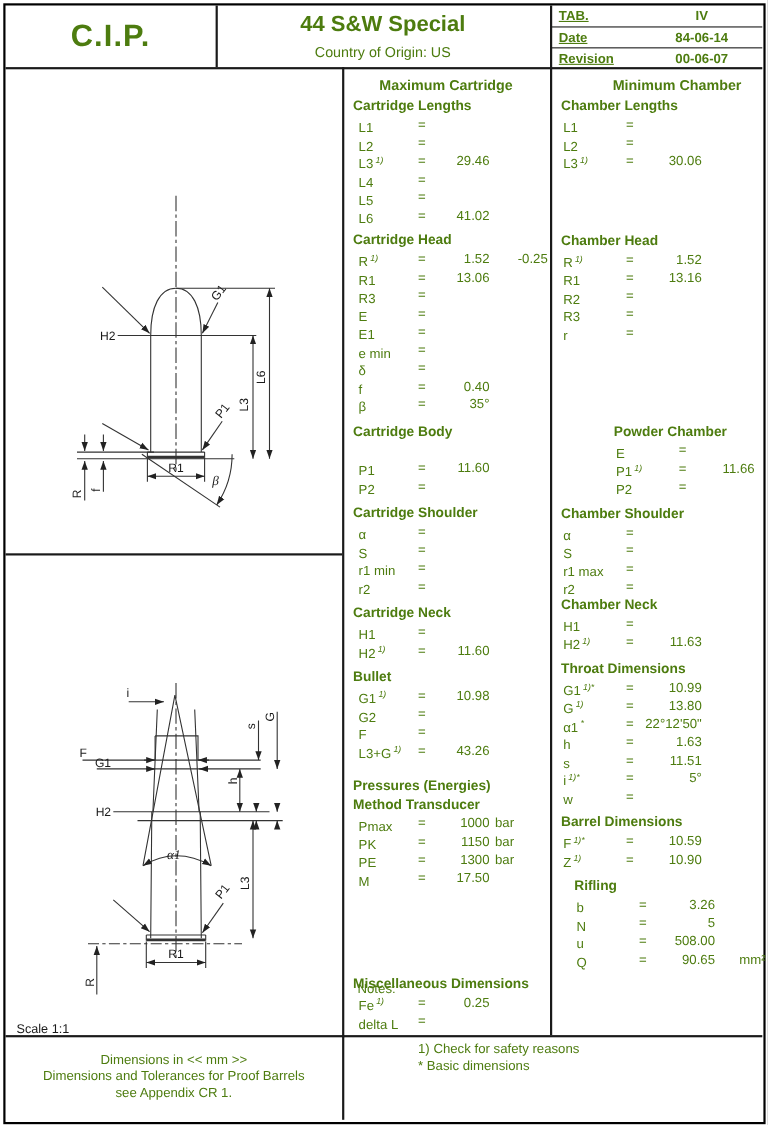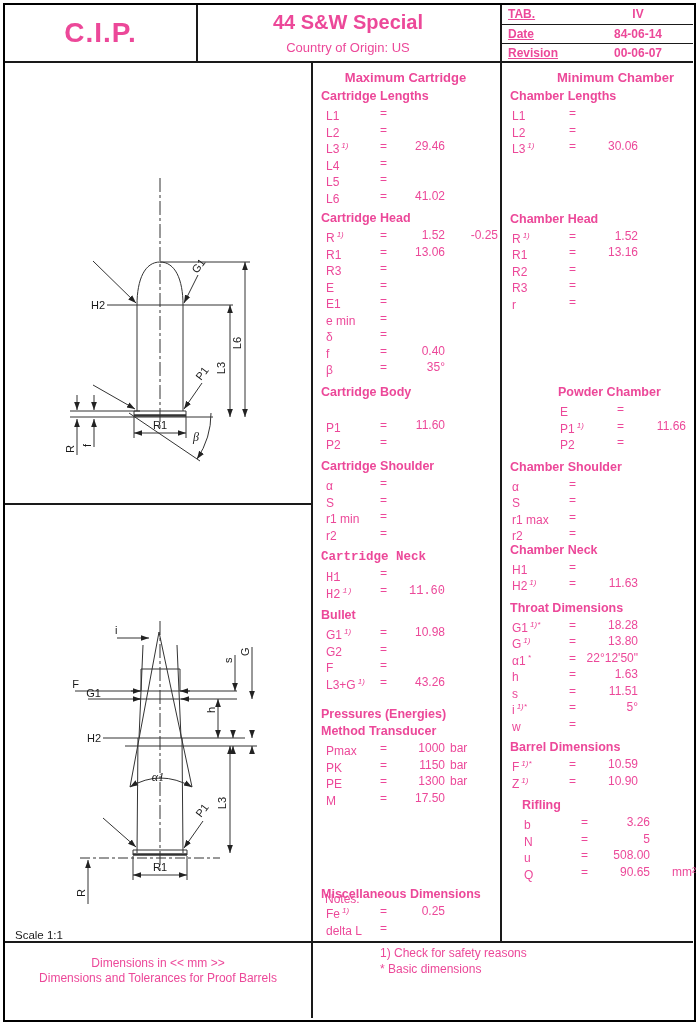--- a/index.html
+++ b/index.html
@@ -1,17 +1,17 @@
 <!DOCTYPE html>
 <html><head>
 <meta charset="utf-8">
 <style>
   html,body{margin:0;padding:0;background:#9a9a9a;}
   .page{position:relative;width:698px;height:1023px;background:#fff;
-        font-family:"Liberation Sans",sans-serif;color:#ec4899;overflow:hidden;}
+        font-family:"Liberation Sans",sans-serif;color:#4d7c0f;overflow:hidden;}
   .frame{position:absolute;left:3px;top:3px;width:689px;height:1015px;border:2.5px solid #000;}
   .line{position:absolute;background:#1a1a1a;}
 
   
   .h-cip{position:absolute;left:5px;top:5px;width:191px;height:56px;display:flex;align-items:center;justify-content:center;
          font-size:28px;font-weight:bold;letter-spacing:1px;}
   .h-title{position:absolute;left:196px;top:5px;width:304px;height:56px;text-align:center;}
   .h-title .big{font-size:20px;font-weight:bold;margin-top:6px;}
   .h-title .sub{font-size:13px;margin-top:6px;}
   .h-meta{position:absolute;left:500px;top:5px;width:193px;height:56px;font-size:12px;font-weight:bold;}
@@ -33,21 +33,21 @@
   .eq{position:absolute;left:69px;}
   .val{position:absolute;left:56px;width:78px;text-align:right;}
   .unit{position:absolute;left:139px;}
   .tol{position:absolute;right:2px;}
   .col-min .lbl{left:12px;}
   .col-min .val{width:82px;}
   .col-min .unit{left:160px;}
   .col-max .sections > div.section:nth-of-type(2){margin-top:6px;}
   .col-max .sections > div.section:nth-of-type(3){margin-top:8px;}
   .col-max .sections > div.section:nth-of-type(4){margin-top:8px;}
-  .col-max .sections > div.section:nth-of-type(5){margin-top:8px;font-family:Liberation Mono, monospace;}
+  .col-max .sections > div.section:nth-of-type(5){margin-top:8px;}
   .col-max .sections > div.section:nth-of-type(6){margin-top:8px;}
   .col-max .sections > div.section:nth-of-type(7){margin-top:16px;}
   .col-max .sections > div.section:nth-of-type(8){margin-top:80px;}
   .col-min .sections > div.section:nth-of-type(2){margin-top:56px;}
   .col-min .sections > div.section:nth-of-type(3){margin-top:74px;padding-left:48px;}
   .col-min .sections > div.section:nth-of-type(4){margin-top:8px;}
   .col-min .sections > div.section:nth-of-type(5){margin-top:0;}
   .col-min .sections > div.section:nth-of-type(6){margin-top:8px;}
   .col-min .sections > div.section:nth-of-type(7){margin-top:7px;}
   .col-min .sections > div.section:nth-of-type(8){margin-top:8px;padding-left:12px;}
@@ -655,21 +655,21 @@
           </div>
         </div>
         <div class="section">
           <div class="sec-title">Throat Dimensions</div>
 
           <div class="rows">
 
           <div class="row">
                 <span class="lbl"><span>G1</span><sup>1)*</sup></span>
                 <span class="eq">=</span>
-                <span class="val">18.28</span>
+                <span class="val">10.99</span>
                 <span class="unit"></span>
                 <span class="tol"></span>
               </div>
             <div class="row">
                 <span class="lbl"><span>G</span><sup>1)</sup></span>
                 <span class="eq">=</span>
                 <span class="val">13.80</span>
                 <span class="unit"></span>
                 <span class="tol"></span>
               </div>
@@ -766,20 +766,21 @@
               </div>
           </div>
         </div>
       </div>
   </div>
 
   <div class="f-left">
 
   <div>Dimensions in &lt;&lt; mm &gt;&gt;</div>
       <div>Dimensions and Tolerances for Proof Barrels</div>
+      <div>see Appendix CR 1.</div>
     </div>
   <div class="f-notes-label">Notes:</div>
   <div class="f-notes">
 
   <div>1) Check for safety reasons</div>
       <div>* Basic dimensions</div>
     </div>
 </div>
 
 </body></html>

